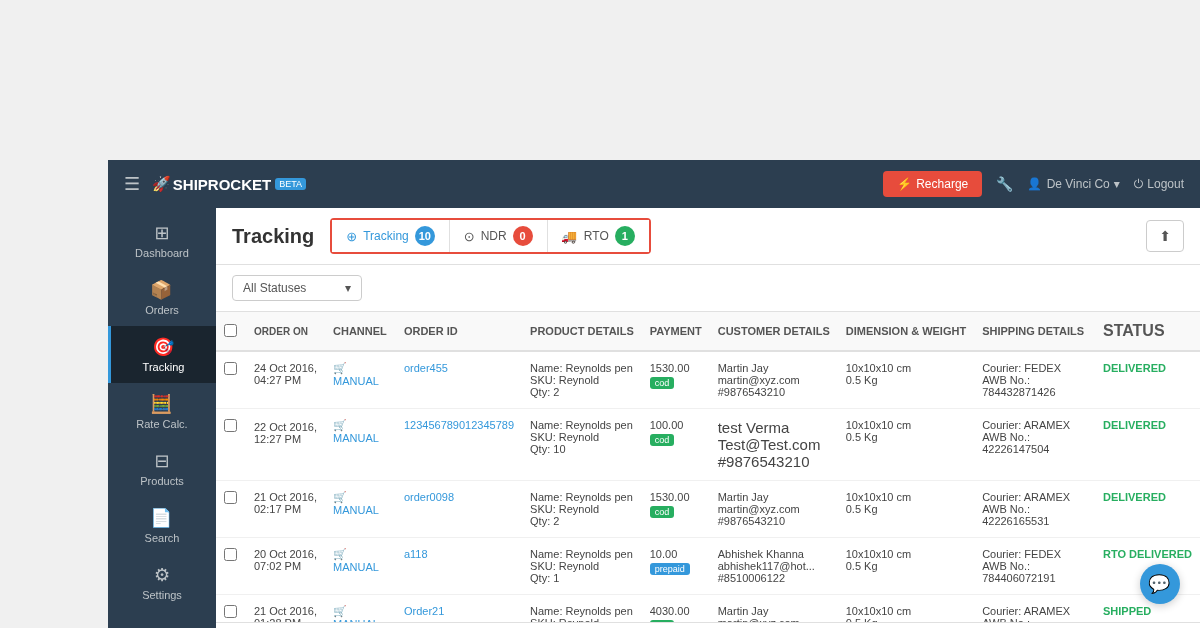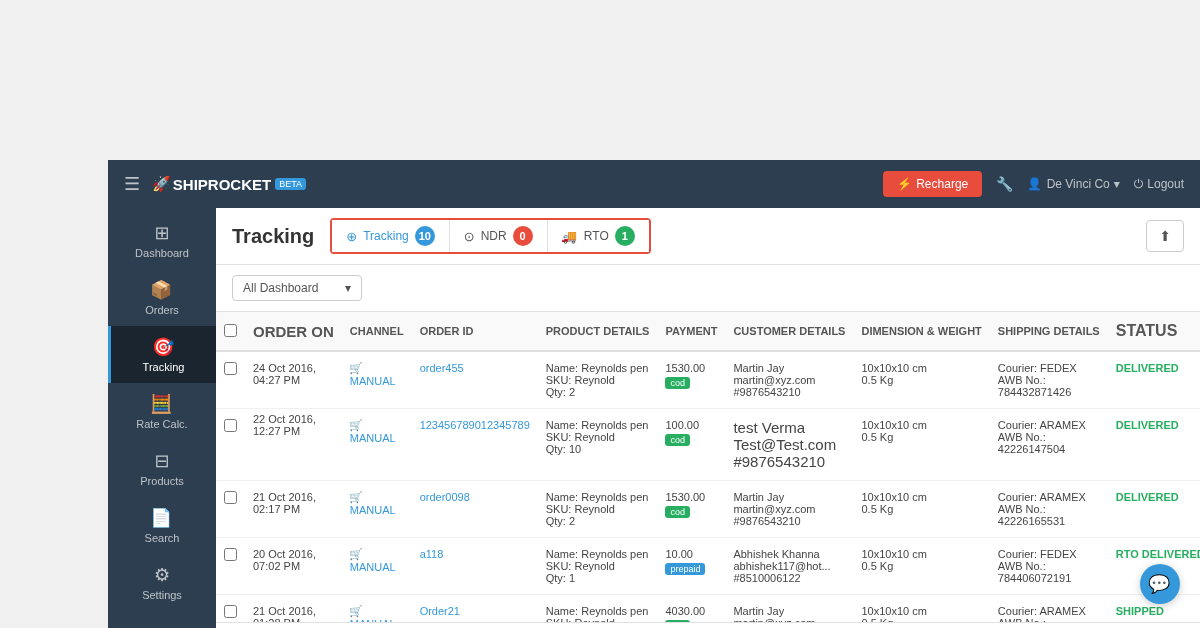--- a/index.html
+++ b/index.html
@@ -129,31 +129,31 @@
 
       <button style="margin-left:auto; background:#fff; border:1px solid #ccc; padding:7px 12px; border-radius:4px; cursor:pointer; font-size:14px; color:#555;">
         <span>⬆</span>
       </button>
     </div>
 
     <div style="display:flex; align-items:center; padding:10px 16px; background:#fff; border-bottom:1px solid #e0e0e0; gap:10px;">
 
 
       <div style="display:flex; align-items:center; border:1px solid #ccc; border-radius:4px; padding:5px 10px; font-size:12px; gap:6px; cursor:pointer; color:#555; min-width:130px;">
-        <span>All Dashboard</span>
+        <span>All Statuses</span>
         <span style="margin-left:auto;">▾</span>
       </div>
     </div>
 
     <div style="background:#fff; overflow-x:auto; max-height:310px; overflow-y:auto;">
       <table style="width:100%; border-collapse:collapse;">
         <thead>
           <tr style="background:#f9f9f9; border-bottom:2px solid #e0e0e0;">
             <th style="padding:10px 8px; width:30px;"><input type="checkbox" style=""></th>
-            <th style="padding:10px 8px; text-align:left; font-size:15px; font-weight:700; color:#555; white-space:nowrap;">ORDER ON</th>
+            <th style="padding:10px 8px; text-align:left; font-size:10px; font-weight:700; color:#555; white-space:nowrap;">ORDER ON</th>
             <th style="padding:10px 8px; text-align:left; font-size:11px; font-weight:700; color:#555;">CHANNEL</th>
             <th style="padding:10px 8px; text-align:left; font-size:11px; font-weight:700; color:#555;">ORDER ID</th>
             <th style="padding:10px 8px; text-align:left; font-size:11px; font-weight:700; color:#555;">PRODUCT DETAILS</th>
             <th style="padding:10px 8px; text-align:left; font-size:11px; font-weight:700; color:#555;">PAYMENT</th>
             <th style="padding:10px 8px; text-align:left; font-size:11px; font-weight:700; color:#555;">CUSTOMER DETAILS</th>
             <th style="padding:10px 8px; text-align:left; font-size:11px; font-weight:700; color:#555;">DIMENSION &amp; WEIGHT</th>
             <th style="padding:10px 8px; text-align:left; font-size:11px; font-weight:700; color:#555;">SHIPPING DETAILS</th>
             <th style="padding:10px 8px; text-align:left; font-size:16px; font-weight:700; color:#555;">STATUS</th>
           </tr>
         </thead>
@@ -184,21 +184,21 @@
       </td>
       <td style="padding:10px 8px; font-size:11px; color:#444;">
         Courier: FEDEX<br>AWB No.: 784432871426
       </td>
       <td style="padding:10px 8px; font-size:11px; font-weight:bold; color:#27ae60; white-space:nowrap;">
         DELIVERED
       </td>
     </tr>
             <tr style="border-bottom: 1px solid rgb(240, 240, 240);">
       <td style="padding:10px 8px;"><input type="checkbox" style=""></td>
-      <td style="padding:4px 8px; font-size:11px; color:#444; white-space:nowrap;">
+      <td style="padding:12px 8px; font-size:11px; color:#444; white-space:nowrap;">
         22 Oct 2016,<br>12:27 PM
       </td>
       <td style="padding:10px 8px; font-size:11px; color:#444;">
         <span style="color:#e74c3c; margin-right:3px;">🛒</span><span style="color:#3498db;">MANUAL</span>
       </td>
       <td style="padding:10px 8px; font-size:11px;">
         <a href="#" style="color:#3498db; text-decoration:none;">123456789012345789</a>
       </td>
       <td style="padding:10px 8px; font-size:11px; color:#444;">
         Name: Reynolds pen<br>SKU: Reynold<br>Qty: 10

